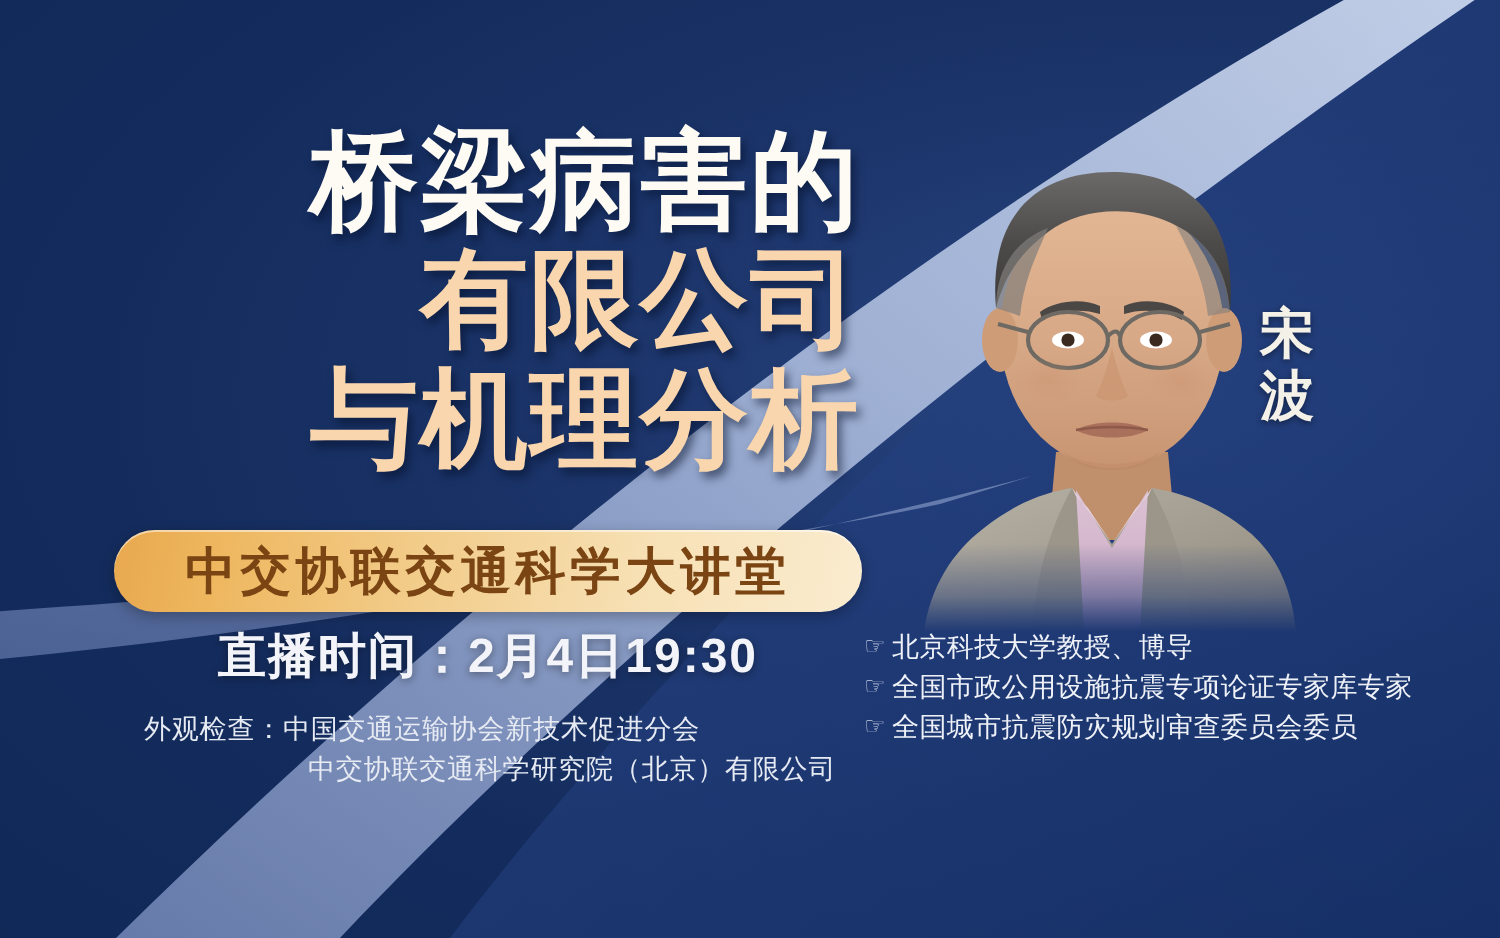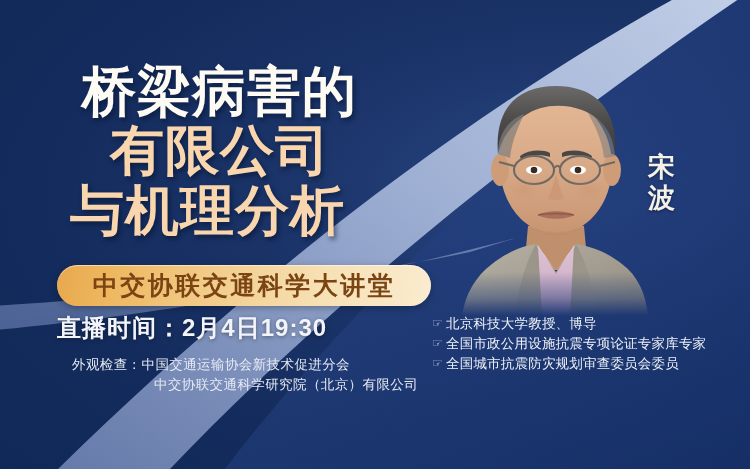--- a/index.html
+++ b/index.html
@@ -36,35 +36,36 @@
   
   .speaker-name {
     position:absolute;
     left:630px; top:152px;
     width:46px;
     font-size:27px;
     line-height:1.13;
     font-weight:700;
     color:#f4f1e8;
     letter-spacing:1px;
-    text-align:right;
+    text-align:left;
     text-shadow:0 1px 3px rgba(0,0,0,.45);
   }
 
   
   .title-block {
     position:absolute;
     left:0; top:62px;
     width:430px;
   }
   .title-line {
     font-weight:700;
     letter-spacing:1px;
     white-space:nowrap;
     text-shadow:2px 3px 5px rgba(3,14,40,.55);
+    text-align:right;
   }
   .title-line-1 {
     font-size:54px;
     line-height:58px;
     color:#fdfbf4;
     padding-left:82px;
   }
   .title-line-2 {
     font-size:54px;
     line-height:60px;
@@ -96,21 +97,21 @@
     color:#7a4413;
     letter-spacing:2.5px;
     white-space:nowrap;
   }
 
   
   .live-time {
     position:absolute;
     left:57px; top:312px;
     width:374px;
-    text-align:left;
+    text-align:center;
     font-size:24px;
     font-weight:700;
     color:#f2f4f9;
     letter-spacing:1px;
     white-space:nowrap;
     text-shadow:0 1px 4px rgba(0,0,0,.4);
   }
 
   
   .organizers {

